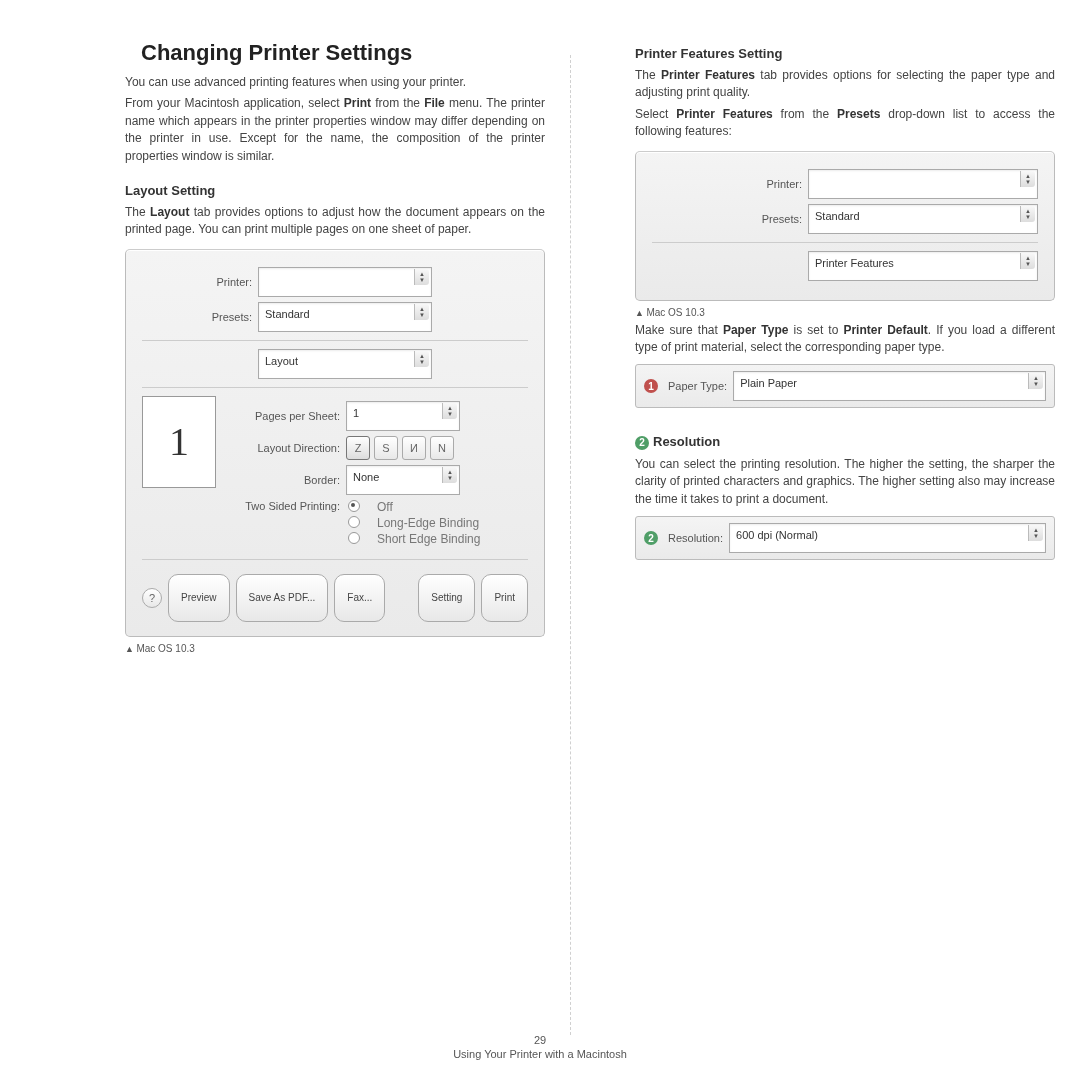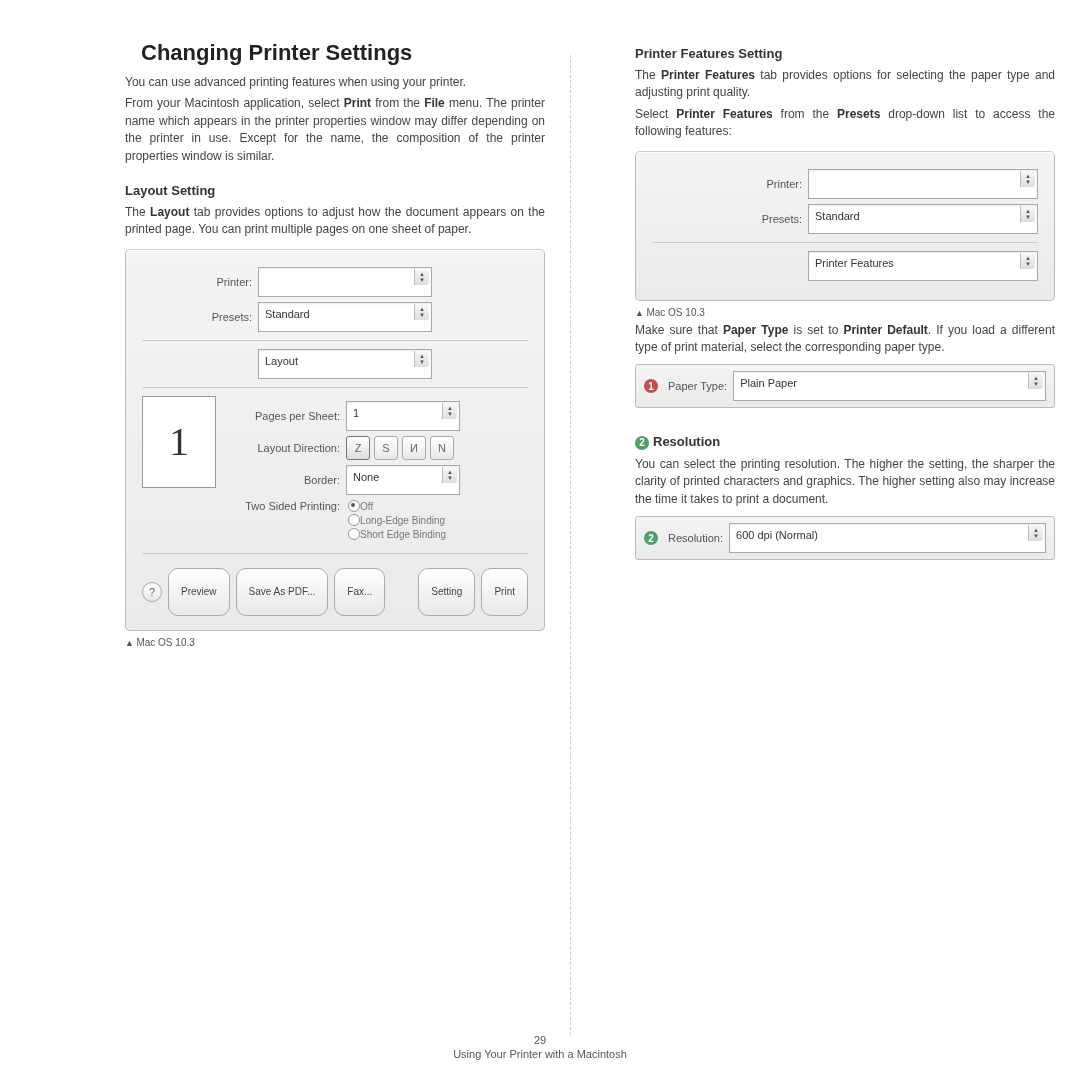--- a/index.html
+++ b/index.html
@@ -22,21 +22,21 @@
   .row{display:flex;align-items:center;margin:5px 0}
   .row label{width:110px;text-align:right;margin-right:6px;color:#555}
   .sel{flex:1;display:flex;align-items:flex-start;background:#fff;border:1px solid #aaa;border-radius:0;height:18px;padding:5px 6px;position:relative;box-shadow:inset 0 1px 2px rgba(0,0,0,.08)}
   .sel .arrows{position:absolute;right:2px;top:1px;width:14px;height:16px;background:linear-gradient(#f8f8f8,#ddd);border-left:1px solid #bbb;border-radius:0 3px 3px 0;display:flex;flex-direction:column;align-items:center;justify-content:center;font-size:6px;line-height:6px;color:#555}
   hr.sep{border:none;border-top:1px solid #ccc;margin:8px 0}
   .dirbtns{display:flex;gap:4px}
   .dirbtn{width:22px;height:22px;border:1px solid #aaa;border-radius:3px;background:linear-gradient(#fff,#e8e8e8);display:flex;align-items:center;justify-content:center;font-size:11px;color:#666}
   .dirbtn.active{border-color:#777;background:linear-gradient(#fff,#ddd)}
   .preview{width:72px;height:90px;border:1px solid #999;background:#fff;display:flex;align-items:center;justify-content:center;font-size:40px;font-family:Georgia,serif;color:#333;margin-right:14px}
   .radiogrp{display:flex;flex-direction:column;gap:2px;margin-left:2px}
-  .radio{display:flex;align-items:flex-end;gap:0;font-size:10px;color:#777}
+  .radio{display:flex;align-items:flex-start;gap:17px;font-size:12px;color:#777}
   .radio .dot{width:10px;height:10px;border:1px solid #999;border-radius:50%;background:#fff;display:inline-block;position:relative}
   .radio.on .dot::after{content:"";position:absolute;left:2px;top:2px;width:4px;height:4px;border-radius:50%;background:#555}
   .btnrow{display:flex;align-items:center;gap:6px;margin-top:14px}
   .pillbtn{border:1px solid #aaa;border-radius:10px;background:linear-gradient(#fff,#e8e8e8);height:18px;padding:14px 12px;display:flex;align-items:center;font-size:10px;color:#444}
   .helpbtn{width:18px;height:18px;border:1px solid #aaa;border-radius:50%;background:linear-gradient(#fff,#e8e8e8);display:flex;align-items:center;justify-content:center;font-size:11px;color:#666}
   .spacer{flex:1}
 
   .circnum{display:inline-flex;width:14px;height:14px;border-radius:50%;color:#fff;font-size:10px;align-items:center;justify-content:center;font-weight:bold;margin-right:4px;vertical-align:middle}
   .cn1{background:#c0504d}
   .cn2{background:#4f9e67}

